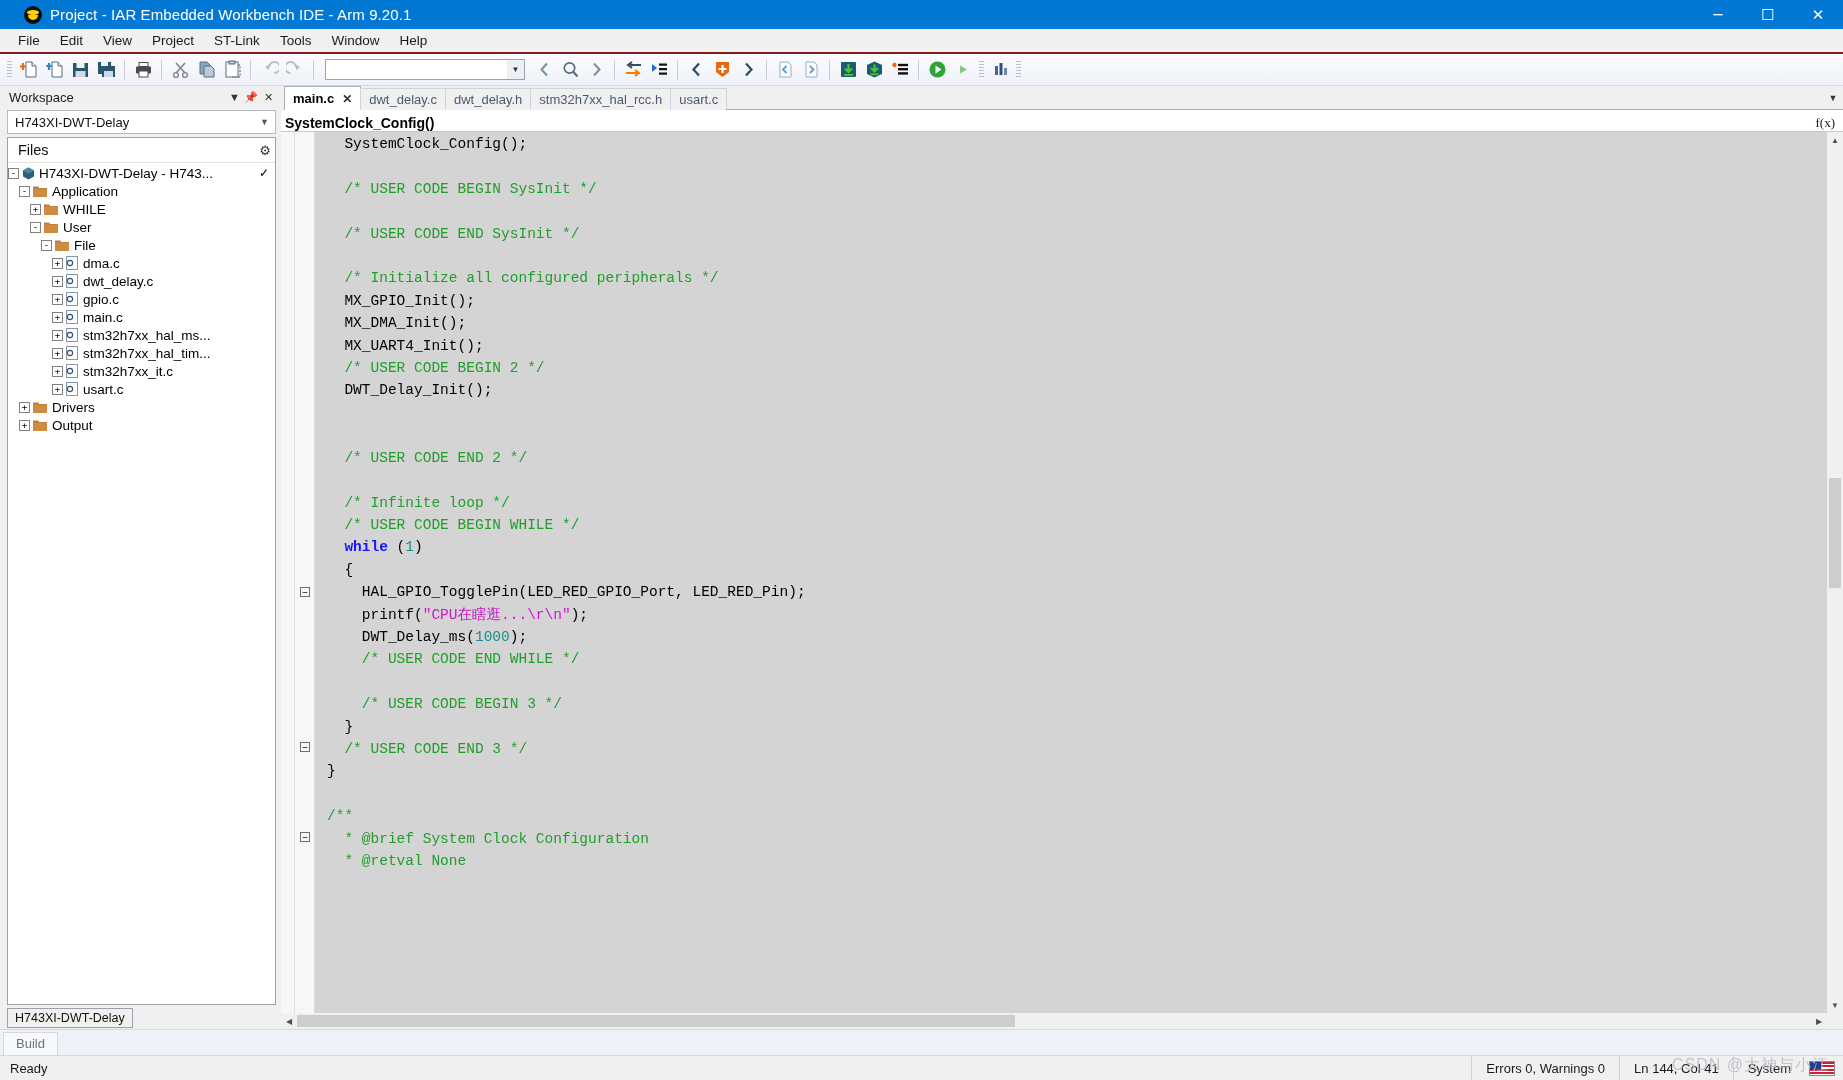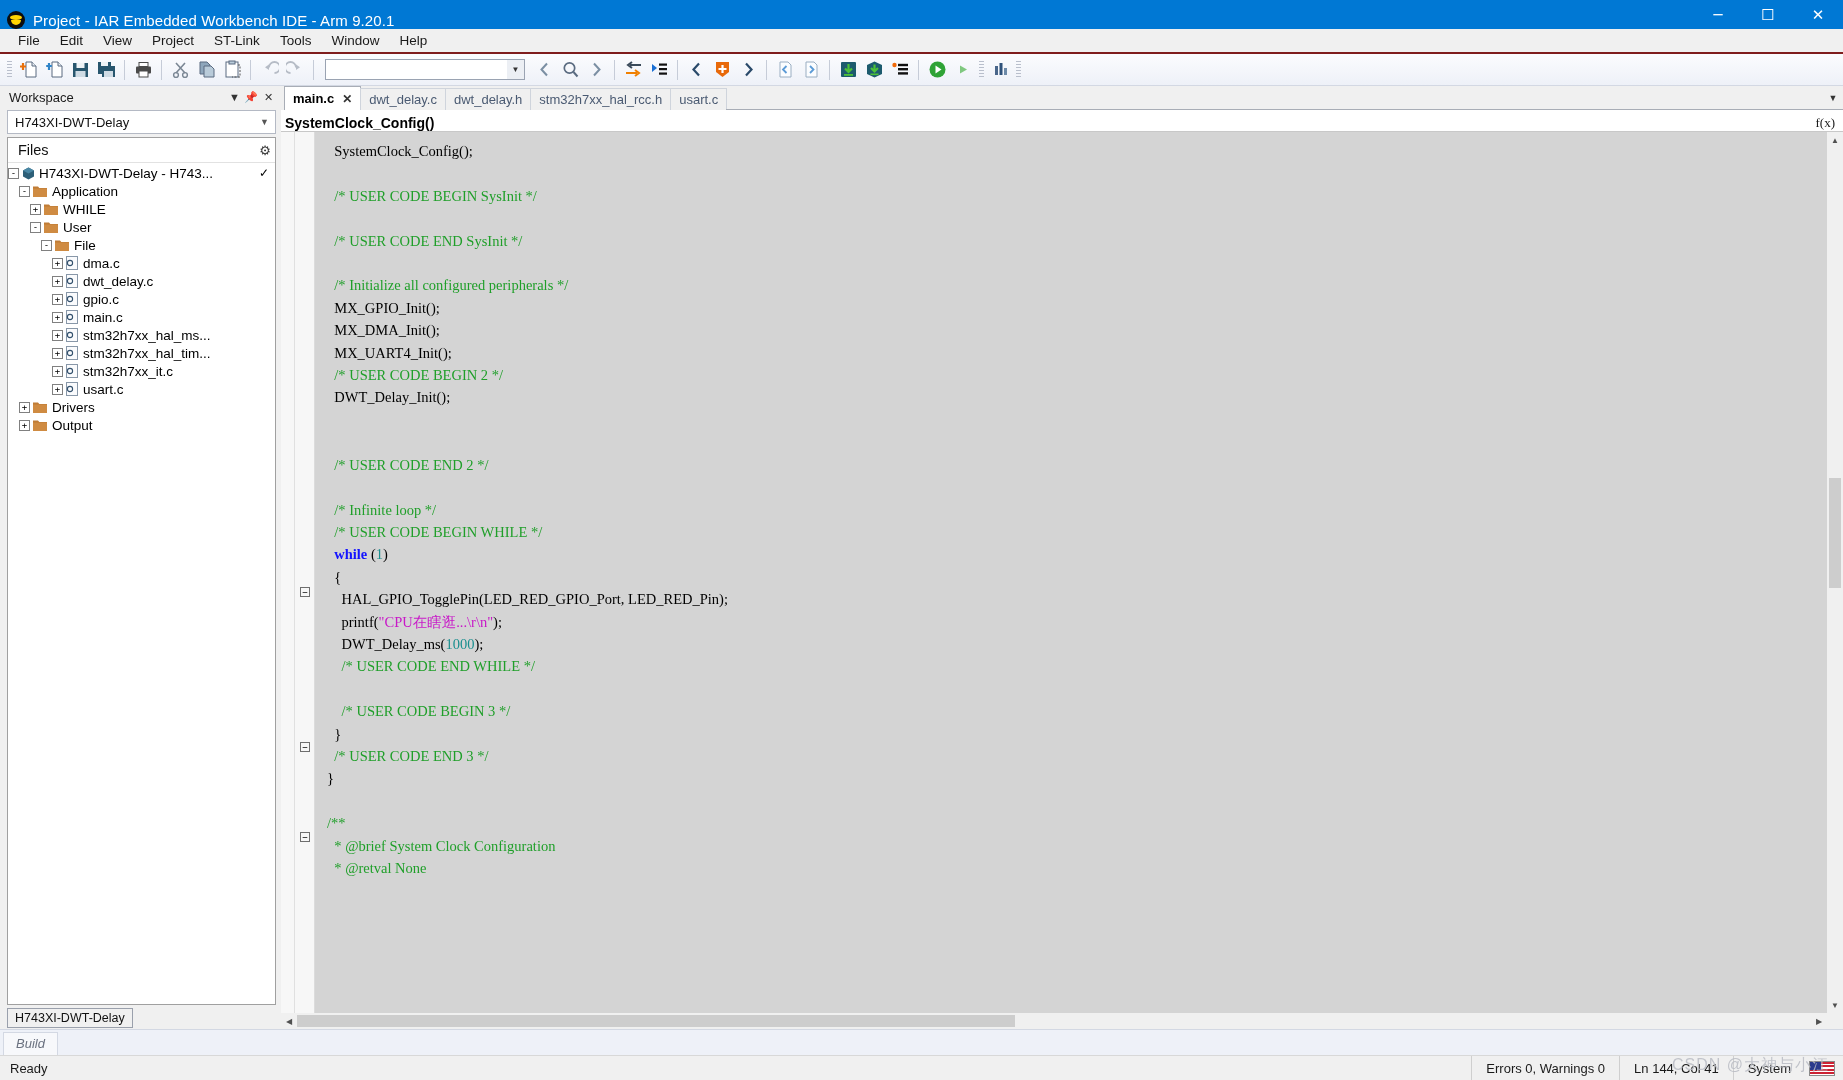--- a/index.html
+++ b/index.html
@@ -6,22 +6,22 @@
   html, body {
     width: 1843px; height: 1080px;
     font-family: "Liberation Sans", sans-serif;
     background: #f0f0f0;
     overflow: hidden;
   }
   #app { width: 1843px; height: 1080px; display: flex; flex-direction: column; position: relative; }
 
   
   .titlebar {
-    height: 29px; background: #0078d4; display: flex; align-items: flex-end;
-    color: #fff; flex: 0 0 29px;
+    height: 29px; background: #0078d4; display: flex; align-items: center;
+    color: #fff; flex: 0 0 29px; padding-left: 17px;
   }
   .tb-icon {
     width: 18px; height: 18px; border-radius: 50%; background: #0d0d0d;
     margin: 0 8px 0 7px; flex: 0 0 18px; position: relative;
   }
   .tb-icon::before {
     content: ""; position: absolute; left: 3px; top: 4px;
     width: 12px; height: 5px; border-radius: 50%; background: #ffd400;
   }
   .tb-icon::after {
@@ -135,22 +135,22 @@
   .gutter-blank { width: 14px; flex: 0 0 14px; background: #f7f7f7;
     border-right: 1px solid #e0e0e0; }
   .gutter-fold { width: 20px; flex: 0 0 20px; background: #f7f7f7;
     border-right: 1px solid #dcdcdc; position: relative; padding-top: 8px; }
   .fold {
     position: absolute; left: 5px; width: 10px; height: 10px;
     border: 1px solid #6e6e6e; background: #f7f7f7; font-size: 9px; line-height: 8px;
     text-align: center; color: #000; font-family: "DejaVu Sans Mono", monospace;
   }
   .code {
-    flex: 1; background: #d4d4d4; font-family: Liberation Serif, serif;
-    font-size: 14.5px; line-height: 22.4px; padding: 8px 0 0 12px;
+    flex: 1; background: #d4d4d4; font-family: Liberation Mono, monospace;
+    font-size: 14.5px; line-height: 22.4px; padding: 1px 0 0 12px;
     white-space: pre; overflow: hidden; color: #000; min-width: 0;
   }
   .c-cmt { color: #1f9f29; }
   .c-kw  { color: #1414ff; font-weight: bold; }
   .c-num { color: #1a8f8f; }
   .c-str { color: #c818c8; }
   .vscroll { width: 16px; flex: 0 0 16px; background: #f0f0f0;
     display: flex; flex-direction: column; }
   .vs-btn { height: 16px; display: flex; align-items: center; justify-content: center;
     font-size: 8px; color: #505050; background: #f0f0f0; }
@@ -160,21 +160,21 @@
   .hscroll-row { height: 16px; flex: 0 0 16px; display: flex; background: #f0f0f0; }
   .hs-btn { width: 16px; display: flex; align-items: center; justify-content: center;
     font-size: 8px; color: #505050; }
   .hs-track { flex: 1; position: relative; }
   .hs-thumb { position: absolute; top: 2px; bottom: 2px; left: 0; width: 718px;
     background: #cdcdcd; }
   .hs-corner { width: 16px; background: #f0f0f0; }
 
   
   .bottom { height: 26px; flex: 0 0 26px; display: flex; align-items: flex-end;
-    background: #eef1f8; border-top: 1px solid #d3d8e3; font-style: italic; }
+    background: #eef1f8; border-top: 1px solid #d3d8e3; }
   .btab { font-size: 13px; color: #6b7280; background: #f7f8fb;
     border: 1px solid #d3d8e3; border-bottom: none; padding: 3px 12px 4px; margin-left: 3px; }
 
   
   .statusbar {
     height: 25px; flex: 0 0 25px; display: flex; align-items: center;
     background: #f0f0f0; border-top: 1px solid #d8d8d8; font-size: 13px; color: #1a1a1a;
   }
   .st-ready { padding-left: 10px; flex: 1; }
   .st-cell { border-left: 1px solid #cfcfcf; height: 25px; display: flex;

